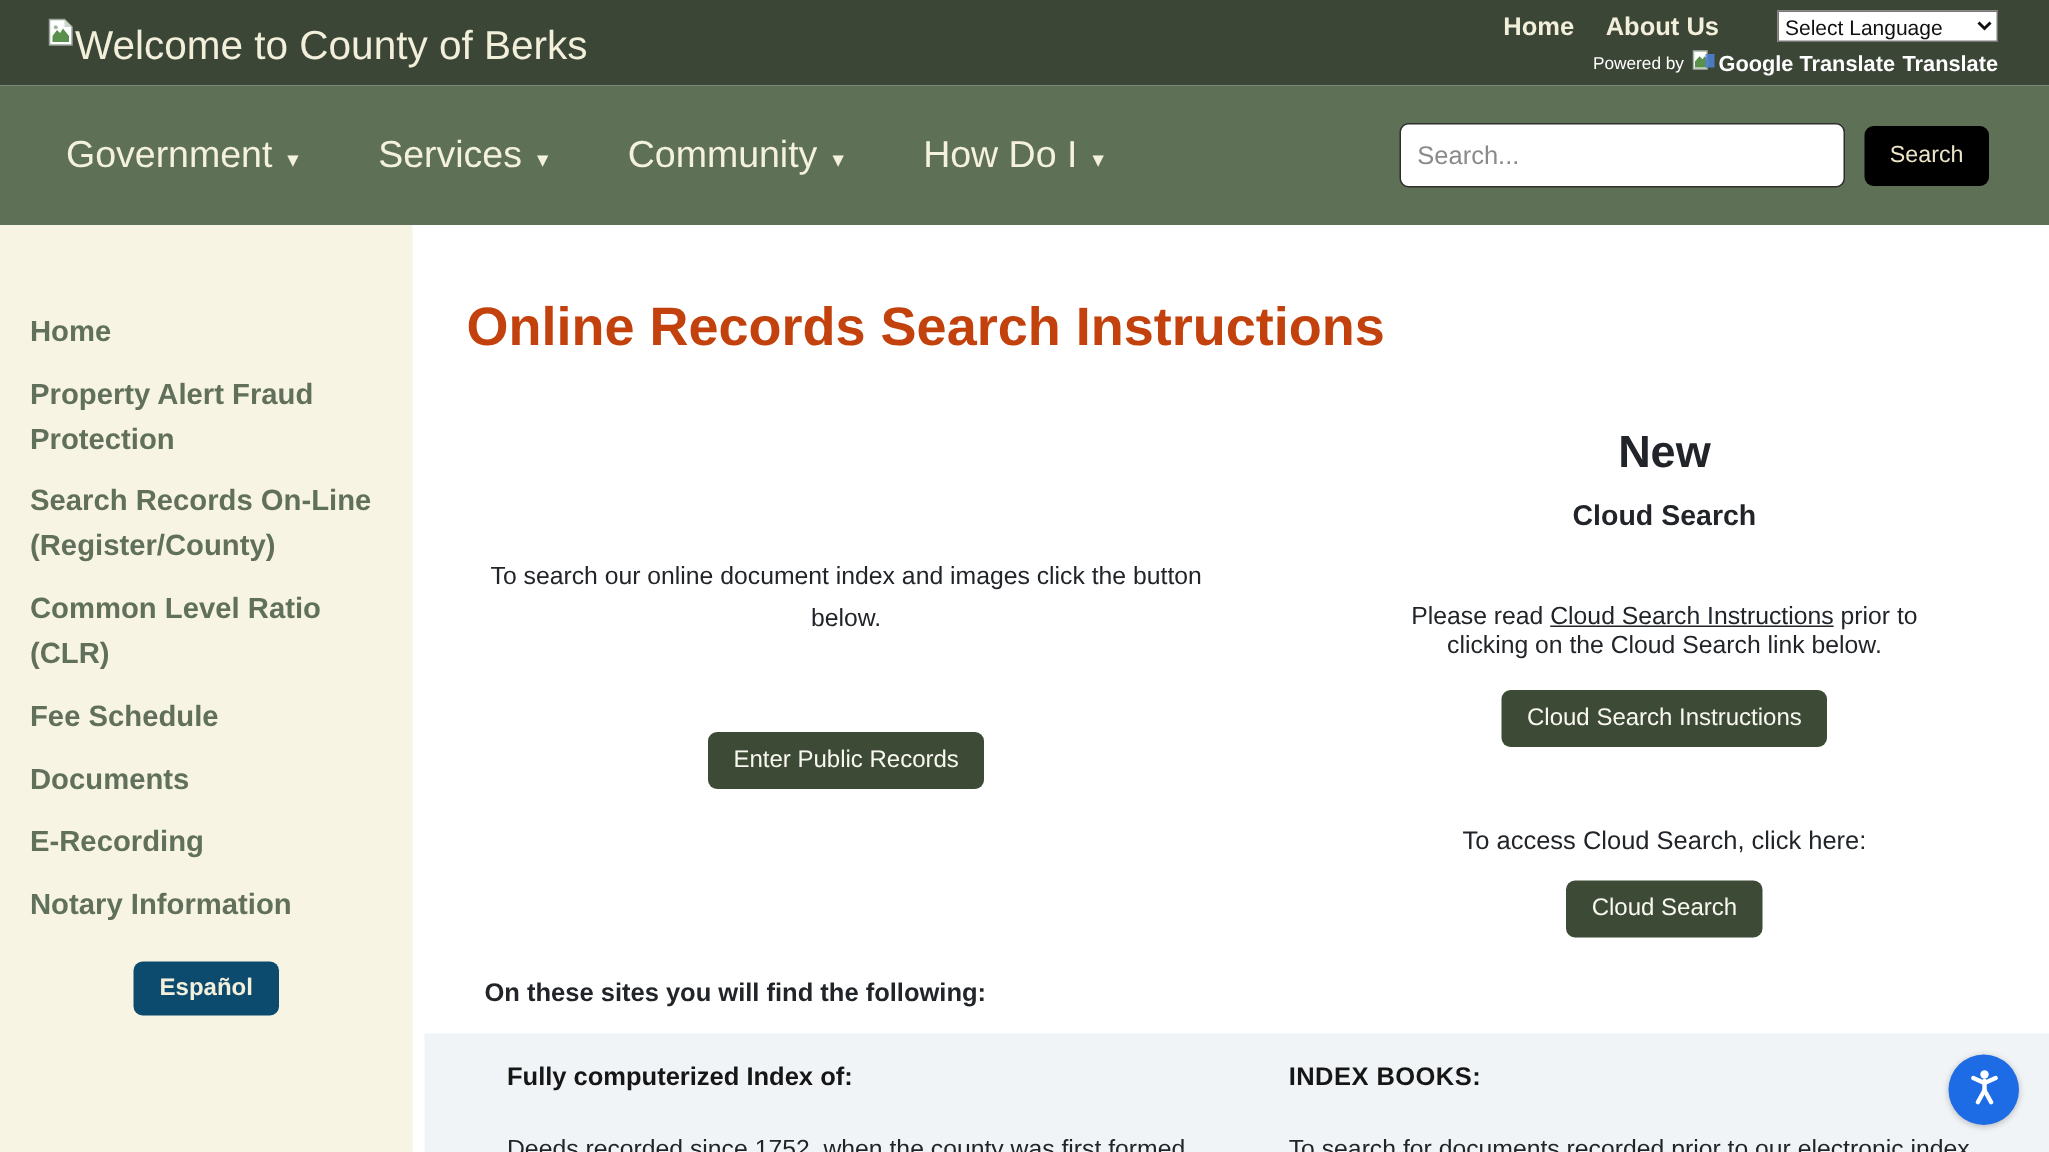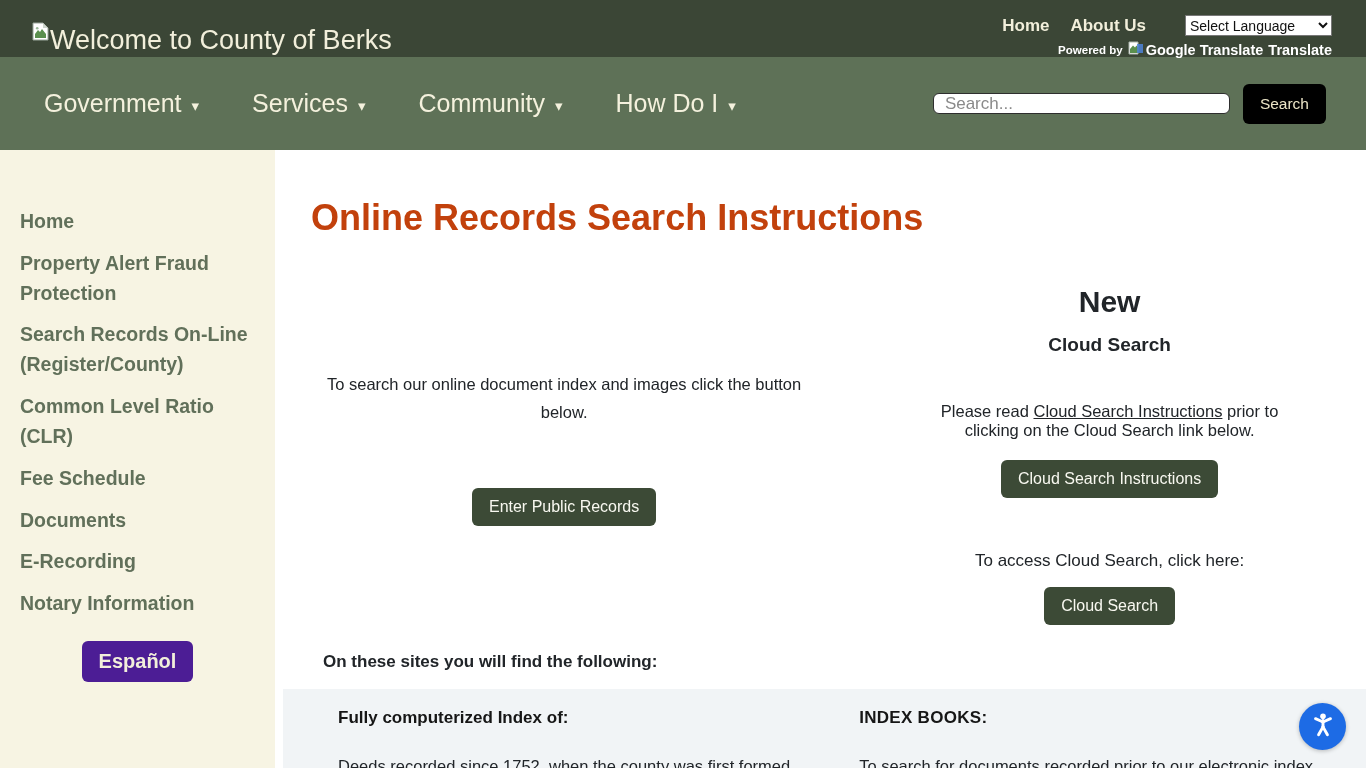--- a/index.html
+++ b/index.html
@@ -8,53 +8,52 @@
     font-family:"Liberation Sans", sans-serif;
     background:#ffffff;
     color:#212529;
     position:relative;
   }
 
   
   .topbar {
     height:57px; background:#3b4636;
     display:flex; justify-content:space-between;
-    padding:12px 34px 0 32px;
-    align-items:center;
+    padding:2px 34px 0 32px;
   }
   .brand { display:flex; align-items:flex-start; padding-top:12px; cursor:pointer; }
   .brand .broken-img { margin-top:-2px; margin-right:1px; }
   .brand-title { color:#f2efdb; font-size:27px; line-height:1.2; }
 
   .topbar-right { display:flex; flex-direction:column; align-items:flex-end; padding-top:5px; }
   .topbar-row1 { display:flex; align-items:center; }
   .top-link { color:#f2efdb; font-weight:bold; font-size:17px; text-decoration:none; margin-right:21px; cursor:pointer; }
   .lang-select {
     width:147px; height:21px; font-size:14px; margin-left:18px;
     font-family:"Liberation Sans", sans-serif; border:1px solid #777; background:#fff; color:#111;
   }
   .powered-row { display:flex; align-items:center; margin-top:5px; }
-  .powered-by { color:#ffffff; font-weight:bold; font-size:11.5px; margin-right:5px; }
+  .powered-by { color:#ffffff; font-weight:normal; font-size:11.5px; margin-right:5px; }
   .gt-icon { margin-right:2px; }
   .gt-alt { color:#ffffff; font-size:14.5px; font-weight:bold; }
   .gt-translate { color:#ffffff; font-size:14.5px; font-weight:bold; margin-left:5px; }
 
   
   .navbar {
     height:93px; background:#5e7157;
     display:flex; align-items:center; padding:0 40px 0 44px;
   }
   .nav-item {
     color:#f4f1dd; font-size:25px; margin-right:53px;
     display:flex; align-items:center; cursor:pointer; white-space:nowrap;
   }
   .nav-caret { font-size:15px; margin-left:10px; padding-top:4px; }
   .search-form { margin-left:auto; display:flex; align-items:center; }
   .search-input {
-    width:297px; height:21px; border:1px solid #2e2e2e; border-radius:6px;
+    width:297px; height:43px; border:1px solid #2e2e2e; border-radius:6px;
     font-size:17px; padding:0 11px; font-family:"Liberation Sans", sans-serif; color:#333;
   }
   .search-input::placeholder { color:#8a8a8a; }
   .search-btn {
     height:40px; margin-left:13px; padding:0 17px;
     background:#000000; color:#ece5c7; font-size:15.5px;
     border:none; border-radius:6px; cursor:pointer;
     font-family:"Liberation Sans", sans-serif;
   }
 
@@ -64,21 +63,21 @@
   .sidebar {
     width:275px; flex-shrink:0; background:#f7f4e3;
     padding:57px 20px 0 20px;
   }
   .side-link {
     display:block; color:#61705a; font-weight:bold; font-size:19.5px;
     line-height:1.53; margin-bottom:12px; text-decoration:none; cursor:pointer;
   }
   .espanol-btn {
     display:block; margin:22px auto 0;
-    background:#4c1d95; color:#f2efdb; font-weight:bold; font-size:20px;
+    background:#0c4a6e; color:#f2efdb; font-weight:bold; font-size:16px;
     padding:9px 17px; border:none; border-radius:6px; cursor:pointer;
     font-family:"Liberation Sans", sans-serif;
   }
 
   .content { flex:1; overflow:hidden; }
   .page-title {
     margin:47px 0 0 36px; font-size:36px; font-weight:bold; color:#c2410c;
   }
 
   .two-col { display:flex; }

